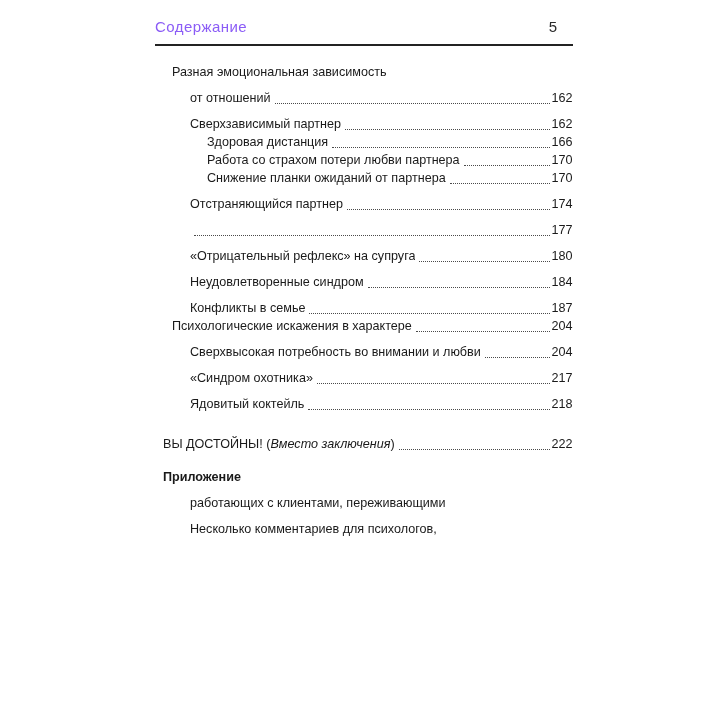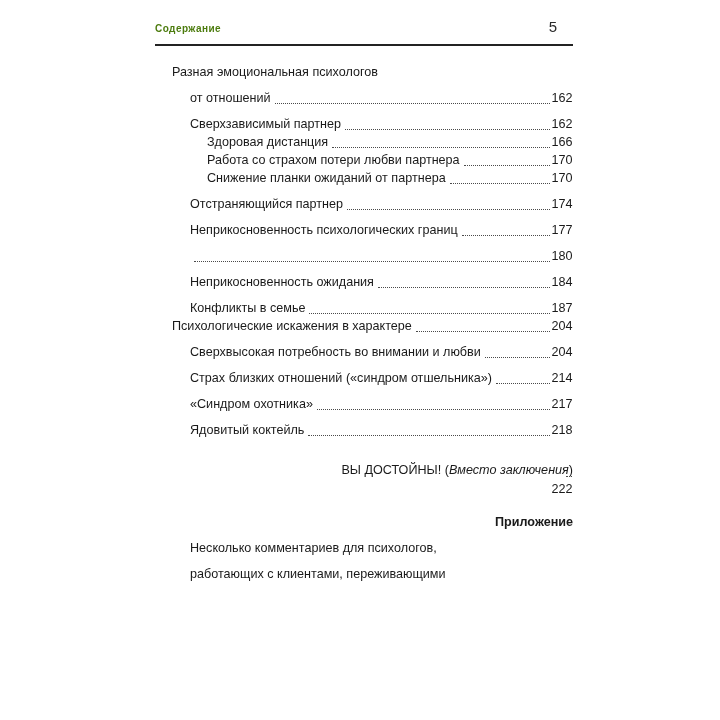--- a/index.html
+++ b/index.html
@@ -27,24 +27,24 @@
   .runhead {
     position: absolute;
     left: 155px;
     top: 18px;
     width: 418px;
     display: flex;
     align-items: baseline;
     justify-content: space-between;
   }
   .runhead-title {
-    font-size: 10px;
+    font-size: 15px;
     letter-spacing: 0.45px;
-    color: #4d7c0f;
-    font-weight: 700;
+    color: #8b5cf6;
+    font-weight: 400;
   }
   .runhead-folio {
     font-size: 15px;
     color: #2b2b2b;
     font-weight: 400;
     padding-right: 16px;
   }
   .runhead-rule {
     position: absolute;
     left: 155px;
@@ -84,21 +84,21 @@
   .page-no {
     flex: 0 0 auto;
     text-align: center;
     min-width: 22px;
   }
 
   
   .lv0 { padding-left: 17px; }
   .lv1 { padding-left: 35px; margin-top: 8px; }
   .lv2 { padding-left: 52px; }
-  .lv-flush { padding-left: 8px; flex-direction: column; }
+  .lv-flush { padding-left: 8px; }
 
   .bold { font-weight: bold; }
   .ital { font-style: italic; }
 
   .gap-lg { height: 22px; }
   .gap-md { height: 15px; }
 </style>
 </head>
 <body>
 
@@ -106,21 +106,21 @@
 
   <div class="runhead">
     <span class="runhead-title">Содержание</span>
     <span class="runhead-folio">5</span>
   </div>
   <div class="runhead-rule"></div>
 
   <div class="toc">
 
     <div class="entry lv0 noleader">
-      <span class="entry-title">Разная эмоциональная психологов</span>
+      <span class="entry-title">Разная эмоциональная зависимость</span>
 
     </div>
 
     <div class="entry lv1">
       <span class="entry-title">от отношений</span>
       <span class="leader"></span>
       <span class="page-no">162</span>
     </div>
 
     <div class="entry lv1">
@@ -147,32 +147,32 @@
       <span class="page-no">170</span>
     </div>
 
     <div class="entry lv1">
       <span class="entry-title">Отстраняющийся партнер</span>
       <span class="leader"></span>
       <span class="page-no">174</span>
     </div>
 
     <div class="entry lv1">
-      <span class="entry-title">Неприкосновенность психологических границ</span>
       <span class="leader"></span>
       <span class="page-no">177</span>
     </div>
 
     <div class="entry lv1">
+      <span class="entry-title">«Отрицательный рефлекс» на супруга</span>
       <span class="leader"></span>
       <span class="page-no">180</span>
     </div>
 
     <div class="entry lv1">
-      <span class="entry-title">Неприкосновенность ожидания</span>
+      <span class="entry-title">Неудовлетворенные синдром</span>
       <span class="leader"></span>
       <span class="page-no">184</span>
     </div>
 
     <div class="entry lv1">
       <span class="entry-title">Конфликты в семье</span>
       <span class="leader"></span>
       <span class="page-no">187</span>
     </div>
 
@@ -181,25 +181,20 @@
       <span class="leader"></span>
       <span class="page-no">204</span>
     </div>
 
     <div class="entry lv1">
       <span class="entry-title">Сверхвысокая потребность во внимании и любви</span>
       <span class="leader"></span>
       <span class="page-no">204</span>
     </div>
 
-    <div class="entry lv1">
-      <span class="entry-title">Страх близких отношений («синдром отшельника»)</span>
-      <span class="leader"></span>
-      <span class="page-no">214</span>
-    </div>
 
     <div class="entry lv1">
       <span class="entry-title">«Синдром охотника»</span>
       <span class="leader"></span>
       <span class="page-no">217</span>
     </div>
 
     <div class="entry lv1">
       <span class="entry-title">Ядовитый коктейль</span>
       <span class="leader"></span>
@@ -215,24 +210,24 @@
     </div>
 
     <div class="gap-md"></div>
 
     <div class="entry lv-flush noleader">
       <span class="entry-title bold">Приложение</span>
 
     </div>
 
     <div class="entry lv1 noleader">
+      <span class="entry-title">работающих с клиентами, переживающими</span>
+
+    </div>
+
+    <div class="entry lv1 noleader">
       <span class="entry-title">Несколько комментариев для психологов,</span>
-
-    </div>
-
-    <div class="entry lv1 noleader">
-      <span class="entry-title">работающих с клиентами, переживающими</span>
 
     </div>
 
 
   </div>
 </div>
 
 </body></html>

